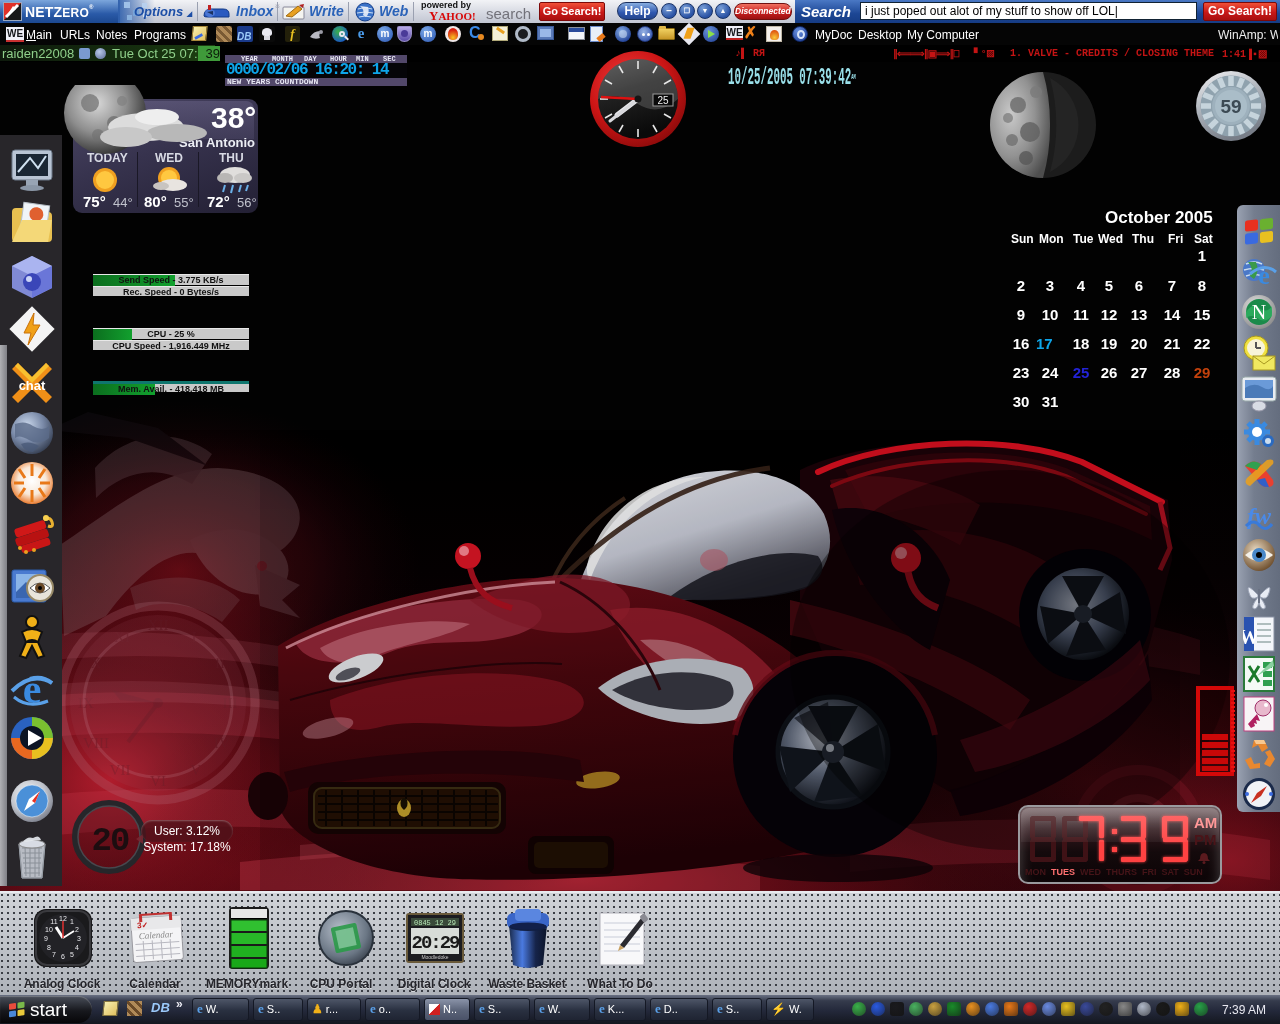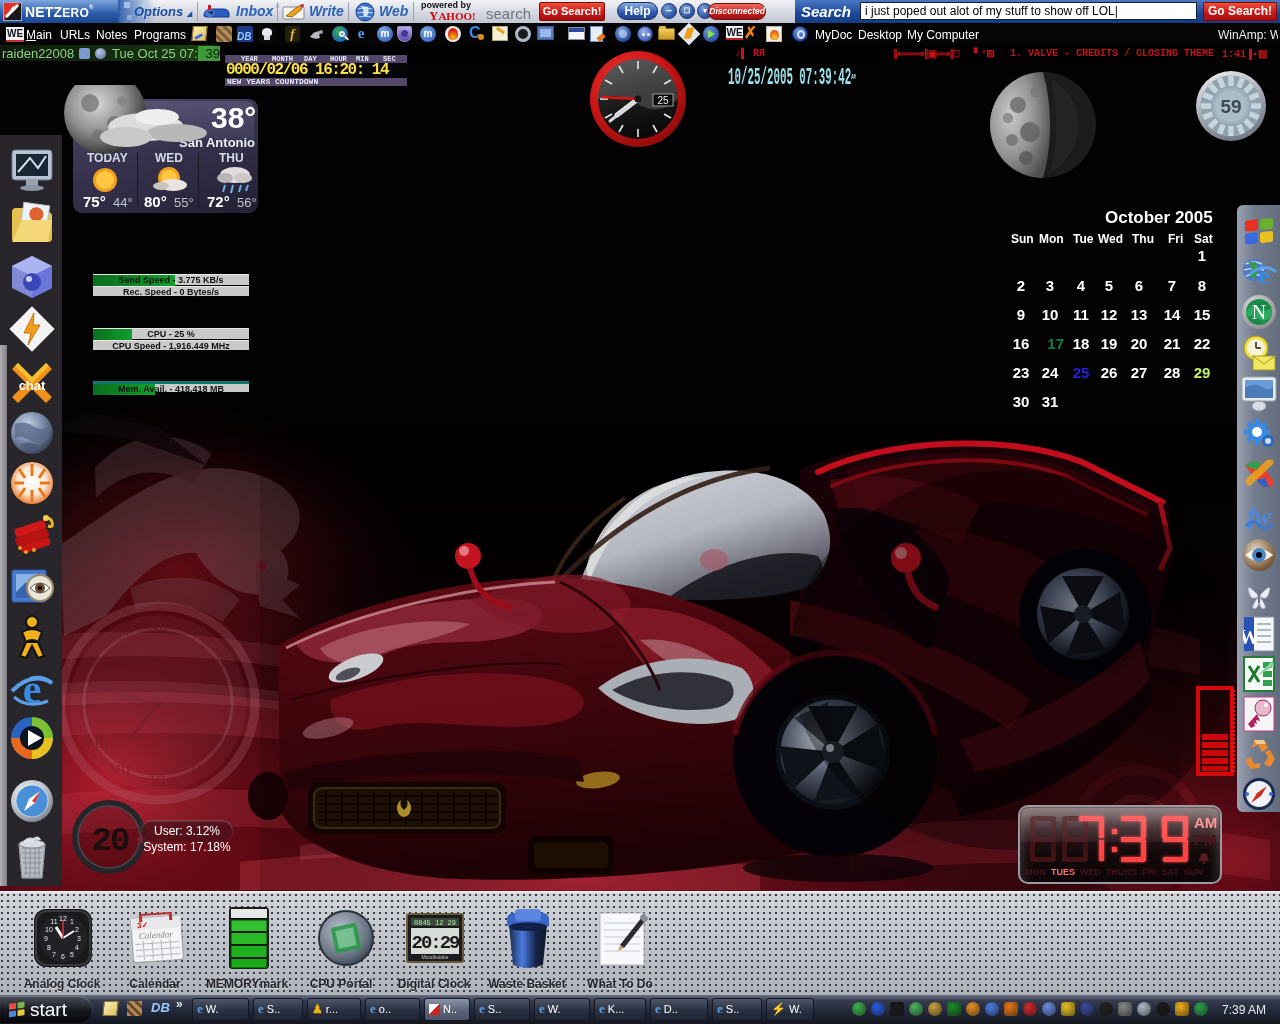--- a/index.html
+++ b/index.html
@@ -260,21 +260,21 @@
   <div class="abs" style="left:413px;top:2px;width:1px;height:19px;background:#9aa0b0;"></div>
   <div class="abs" style="left:421px;top:0px;font:bold 9px 'Liberation Sans';color:#111;">powered by</div>
   <div class="abs" style="left:429px;top:8px;font:bold 13px 'Liberation Serif';color:#d80808;">Y<span style="font-size:11px;">AHOO!</span></div>
   <div class="abs" style="left:486px;top:5px;font:15px 'Liberation Sans';color:#72727a;">search</div>
   <div class="abs" style="left:539px;top:2px;width:66px;height:19px;background:linear-gradient(#f05038,#c81818 55%,#a80f0f);border:1px solid #7c0808;border-radius:2px;color:#fff;font:bold 11px 'Liberation Sans';text-align:center;line-height:17px;">Go Search!</div>
   <div class="abs" style="left:617px;top:2px;width:41px;height:18px;background:linear-gradient(#88aee0,#3058b0 60%,#24448c);border:1px solid #1a3060;border-radius:9px;color:#fff;font:bold 12px 'Liberation Sans';text-align:center;line-height:16px;">Help</div>
   <div class="abs" style="left:661px;top:3px;width:16px;height:16px;border-radius:50%;background:radial-gradient(circle at 35% 30%,#7aa0d8,#2a52a4 70%);border:1px solid #1a3468;color:#fff;font:bold 10px 'Liberation Sans';text-align:center;line-height:14px;">–</div>
   <div class="abs" style="left:679px;top:3px;width:16px;height:16px;border-radius:50%;background:radial-gradient(circle at 35% 30%,#7aa0d8,#2a52a4 70%);border:1px solid #1a3468;color:#fff;font:bold 7px 'Liberation Sans';text-align:center;line-height:14px;">❐</div>
   <div class="abs" style="left:697px;top:3px;width:16px;height:16px;border-radius:50%;background:radial-gradient(circle at 35% 30%,#7aa0d8,#2a52a4 70%);border:1px solid #1a3468;color:#fff;font:bold 7px 'Liberation Sans';text-align:center;line-height:14px;">▼</div>
   <div class="abs" style="left:715px;top:3px;width:16px;height:16px;border-radius:50%;background:radial-gradient(circle at 35% 30%,#7aa0d8,#2a52a4 70%);border:1px solid #1a3468;color:#fff;font:bold 7px 'Liberation Sans';text-align:center;line-height:14px;">▲</div>
-  <div class="abs" style="left:708px;top:3px;width:58px;height:17px;background:linear-gradient(#f07060,#c82020 55%,#9c1010);border:1px solid #701010;border-radius:8px;color:#fff;font:bold italic 8.5px 'Liberation Sans';text-align:right;line-height:15px;">Disconnected</div>
+  <div class="abs" style="left:734px;top:3px;width:58px;height:17px;background:linear-gradient(#f07060,#c82020 55%,#9c1010);border:1px solid #701010;border-radius:8px;color:#fff;font:bold italic 8.5px 'Liberation Sans';text-align:left;line-height:15px;">Disconnected</div>
   <div class="abs" style="left:795px;top:0;width:485px;height:23px;background:linear-gradient(#4a78c4,#1c4694 60%,#163c84);"></div>
   <div class="abs" style="left:801px;top:3px;font:bold italic 15px 'Liberation Sans';color:#fff;">Search</div>
   <div class="abs" style="left:860px;top:2px;width:337px;height:18px;background:#fff;border:1px solid #123;font:12px 'Liberation Sans';color:#000;line-height:16px;padding-left:4px;white-space:nowrap;overflow:hidden;">i just poped out alot of my stuff to show off LOL|</div>
   <div class="abs" style="left:1203px;top:2px;width:74px;height:19px;background:linear-gradient(#f05038,#c81818 55%,#a80f0f);border:1px solid #7c0808;border-radius:2px;color:#fff;font:bold 12px 'Liberation Sans';text-align:center;line-height:17px;">Go Search!</div>
 </div>
 <div id="toolbar2" class="abs" style="left:0;top:23px;width:1280px;height:22px;background:#050505;">
 <div class="abs" style="left:6px;top:4px;width:18px;height:15px;background:#f0f0f8;color:#14161a;font:bold 10px 'Liberation Sans';text-align:center;line-height:14px;border-bottom:2px solid #c83030;">WE</div>
 <div class="abs" style="left:26px;top:5px;font:12px 'Liberation Sans';color:#fff;"><span style="text-decoration:underline;">M</span>ain</div>
 <div class="abs" style="left:60px;top:5px;font:12px 'Liberation Sans';color:#fff;"><span style="">U</span>RLs</div>
 <div class="abs" style="left:96px;top:5px;font:12px 'Liberation Sans';color:#fff;"><span style="">N</span>otes</div>
@@ -366,21 +366,21 @@
 
   <div class="abs" style="left:225px;top:55px;width:182px;height:31px;background:#050508;">
     <div class="abs" style="left:0;top:0;width:182px;height:8px;background:#52486a;font:bold 7px 'Liberation Mono';color:#e8e8f4;letter-spacing:0;line-height:8px;">
           <span style="position:absolute;left:16px;">YEAR</span>
           <span style="position:absolute;left:47px;">MONTH</span>
           <span style="position:absolute;left:79px;">DAY</span>
           <span style="position:absolute;left:105px;">HOUR</span>
           <span style="position:absolute;left:131px;">MIN</span>
           <span style="position:absolute;left:158px;">SEC</span>
         </div>
-    <div class="abs" style="left:1px;top:8px;font:bold 16px 'Liberation Mono';color:#fde047;letter-spacing:-1.5px;line-height:15px;white-space:pre;">0000/02/06 16:20: 14</div>
+    <div class="abs" style="left:1px;top:8px;font:bold 16px 'Liberation Mono';color:#0ea5e9;letter-spacing:-1.5px;line-height:15px;white-space:pre;">0000/02/06 16:20: 14</div>
     <div class="abs" style="left:0;top:23px;width:182px;height:8px;background:#52486a;font:bold 8px 'Liberation Mono';color:#e8e8f4;line-height:8px;">
           <span style="position:absolute;left:2px;">NEW YEARS COUNTDOWN</span>
         </div>
   </div>
 
   <div class="abs" style="left:73px;top:99px;width:185px;height:114px;background:linear-gradient(160deg,#4c4766 0%,#37334e 45%,#232034 100%);border-radius:9px;">
     <div class="abs" style="left:4px;top:2px;width:177px;height:38px;background:linear-gradient(#6a6488,#4c4766);border-radius:8px 8px 0 0;opacity:0.5;"></div>
     <div class="abs" style="left:138px;top:2px;font:bold 30px 'Liberation Sans';color:#fff;">38°</div>
     <div class="abs" style="left:106px;top:36px;font:bold 13px 'Liberation Sans';color:#eceef4;">San Antonio</div>
     <div class="abs" style="left:64px;top:53px;width:1px;height:55px;background:#1a1826;"></div>
@@ -545,33 +545,33 @@
     <div class="abs" style="left:158px;top:72px;width:28px;text-align:center;font:bold 15px 'Liberation Sans';color:#fff;">7</div>
     <div class="abs" style="left:188px;top:72px;width:28px;text-align:center;font:bold 15px 'Liberation Sans';color:#fff;">8</div>
     <div class="abs" style="left:7px;top:101px;width:28px;text-align:center;font:bold 15px 'Liberation Sans';color:#fff;">9</div>
     <div class="abs" style="left:36px;top:101px;width:28px;text-align:center;font:bold 15px 'Liberation Sans';color:#fff;">10</div>
     <div class="abs" style="left:67px;top:101px;width:28px;text-align:center;font:bold 15px 'Liberation Sans';color:#fff;">11</div>
     <div class="abs" style="left:95px;top:101px;width:28px;text-align:center;font:bold 15px 'Liberation Sans';color:#fff;">12</div>
     <div class="abs" style="left:125px;top:101px;width:28px;text-align:center;font:bold 15px 'Liberation Sans';color:#fff;">13</div>
     <div class="abs" style="left:158px;top:101px;width:28px;text-align:center;font:bold 15px 'Liberation Sans';color:#fff;">14</div>
     <div class="abs" style="left:188px;top:101px;width:28px;text-align:center;font:bold 15px 'Liberation Sans';color:#fff;">15</div>
     <div class="abs" style="left:7px;top:130px;width:28px;text-align:center;font:bold 15px 'Liberation Sans';color:#fff;">16</div>
-    <div class="abs" style="left:36px;top:130px;width:28px;text-align:right;font:bold 15px 'Liberation Sans';color:#15803d;">17</div>
+    <div class="abs" style="left:36px;top:130px;width:28px;text-align:left;font:bold 15px 'Liberation Sans';color:#0ea5e9;">17</div>
     <div class="abs" style="left:67px;top:130px;width:28px;text-align:center;font:bold 15px 'Liberation Sans';color:#fff;">18</div>
     <div class="abs" style="left:95px;top:130px;width:28px;text-align:center;font:bold 15px 'Liberation Sans';color:#fff;">19</div>
     <div class="abs" style="left:125px;top:130px;width:28px;text-align:center;font:bold 15px 'Liberation Sans';color:#fff;">20</div>
     <div class="abs" style="left:158px;top:130px;width:28px;text-align:center;font:bold 15px 'Liberation Sans';color:#fff;">21</div>
     <div class="abs" style="left:188px;top:130px;width:28px;text-align:center;font:bold 15px 'Liberation Sans';color:#fff;">22</div>
     <div class="abs" style="left:7px;top:159px;width:28px;text-align:center;font:bold 15px 'Liberation Sans';color:#fff;">23</div>
     <div class="abs" style="left:36px;top:159px;width:28px;text-align:center;font:bold 15px 'Liberation Sans';color:#fff;">24</div>
     <div class="abs" style="left:67px;top:159px;width:28px;text-align:center;font:bold 15px 'Liberation Sans';color:#2323d6;">25</div>
     <div class="abs" style="left:95px;top:159px;width:28px;text-align:center;font:bold 15px 'Liberation Sans';color:#fff;">26</div>
     <div class="abs" style="left:125px;top:159px;width:28px;text-align:center;font:bold 15px 'Liberation Sans';color:#fff;">27</div>
     <div class="abs" style="left:158px;top:159px;width:28px;text-align:center;font:bold 15px 'Liberation Sans';color:#fff;">28</div>
-    <div class="abs" style="left:188px;top:159px;width:28px;text-align:center;font:bold 15px 'Liberation Sans';color:#bef264;">29</div>
+    <div class="abs" style="left:188px;top:159px;width:28px;text-align:center;font:bold 15px 'Liberation Sans';color:#c2410c;">29</div>
     <div class="abs" style="left:7px;top:188px;width:28px;text-align:center;font:bold 15px 'Liberation Sans';color:#fff;">30</div>
     <div class="abs" style="left:36px;top:188px;width:28px;text-align:center;font:bold 15px 'Liberation Sans';color:#fff;">31</div>
   </div>
 
   <div class="abs" style="left:93px;top:274px;width:156px;height:11px;background:#c9c9c9;border-top:1px solid #e8e8e8;">
         <div class="abs" style="left:0;top:0;width:82px;height:11px;background:linear-gradient(90deg,#0b6e1e,#12a02e);"></div>
         <div class="abs" style="left:0;top:0;width:156px;height:11px;font:bold 9px 'Liberation Sans';color:#111;text-align:center;line-height:11px;">Send Speed - 3.775 KB/s</div>
       </div>
   <div class="abs" style="left:93px;top:286px;width:156px;height:10px;background:#c9c9c9;border-top:1px solid #e8e8e8;">
         <div class="abs" style="left:0;top:0;width:156px;height:10px;font:bold 9px 'Liberation Sans';color:#111;text-align:center;line-height:10px;">Rec. Speed - 0 Bytes/s</div>

